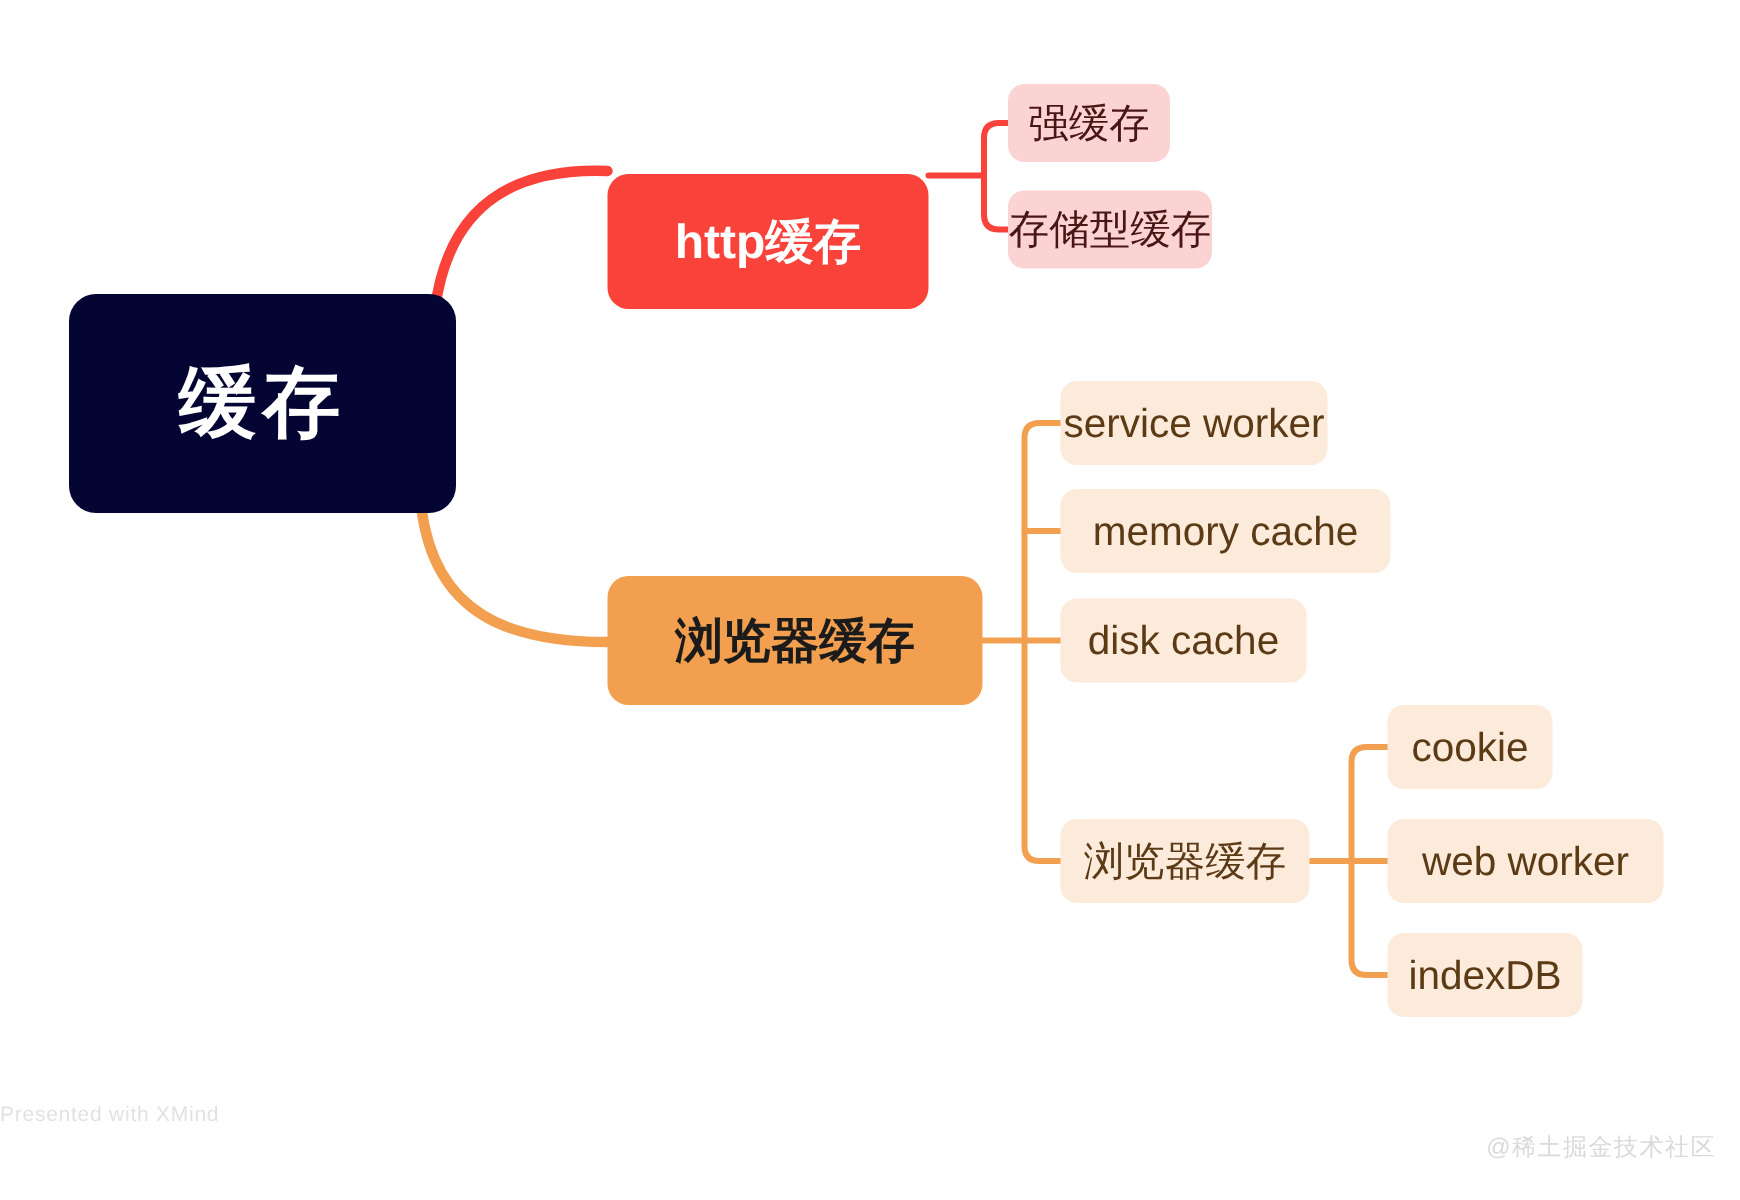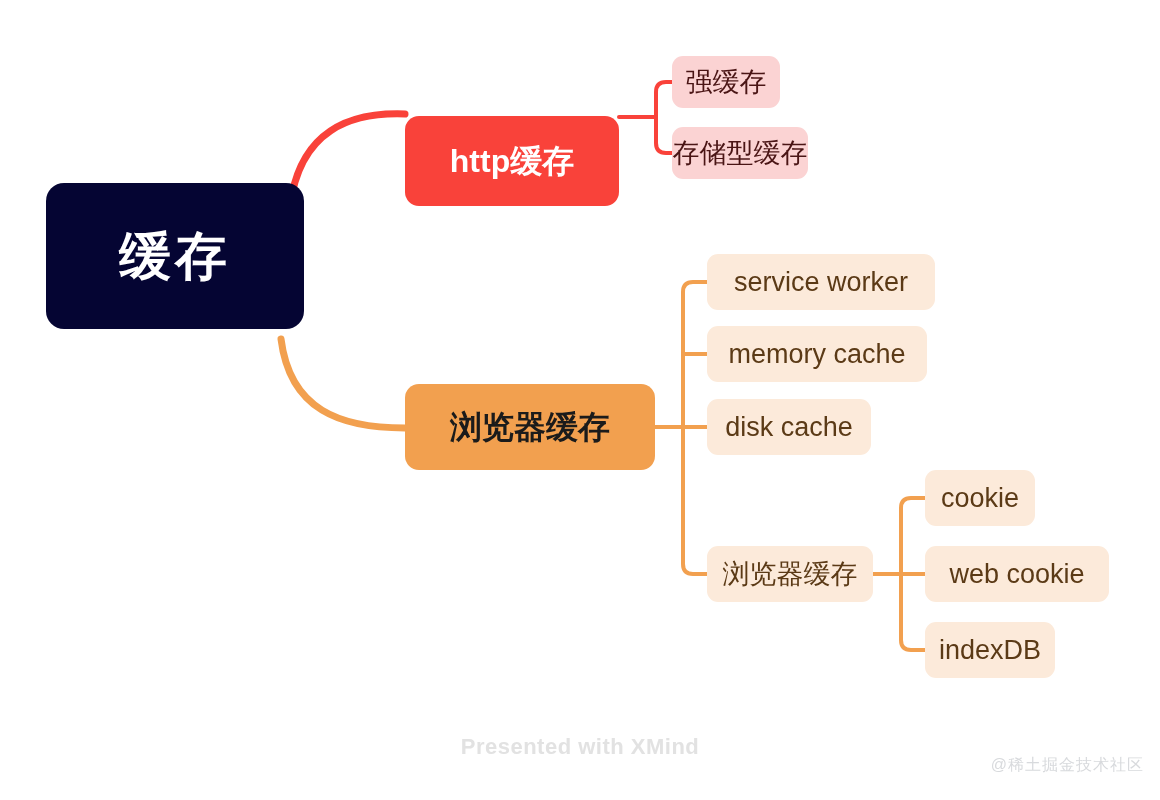--- a/index.html
+++ b/index.html
@@ -31,21 +31,21 @@
     display: flex;
     align-items: center;
     justify-content: center;
     white-space: nowrap;
     line-height: 1;
   }
 
   
   .node-root {
     left: 46px;
-    top: 183px;
+    top: 196px;
     width: 258px;
     height: 146px;
     border-radius: 18px;
     background: #050533;
     color: #ffffff;
     font-size: 52px;
     font-weight: 700;
     letter-spacing: 4px;
   }
 
@@ -84,38 +84,37 @@
     color: #4a1515;
   }
   .leaf-peach {
     background: #FCEADA;
     color: #5b3a16;
   }
 
   .node-qiang     { left: 672px; top: 56px;  width: 108px; height: 52px; }
   .node-xieshang  { left: 672px; top: 127px; width: 136px; height: 52px; }
 
-  .node-sw        { left: 707px; top: 254px; width: 228px; height: 56px; }
+  .node-sw        { left: 707px; top: 254px; width: 178px; height: 56px; }
   .node-mem       { left: 707px; top: 326px; width: 220px; height: 56px; }
   .node-disk      { left: 707px; top: 399px; width: 164px; height: 56px; }
   .node-store     { left: 707px; top: 546px; width: 166px; height: 56px; }
 
   .node-cookie    { left: 925px; top: 470px; width: 110px; height: 56px; }
   .node-webstore  { left: 925px; top: 546px; width: 184px; height: 56px; }
   .node-indexdb   { left: 925px; top: 622px; width: 130px; height: 56px; }
 
   
   .footer-xmind {
     position: absolute;
     left: 0;
     top: 734px;
     width: 1160px;
-    text-align: center;
-    font-size: 22px;
-    font-weight: 700;
+    font-size: 14px;
+    font-weight: 400;
     color: #e2e2e2;
     letter-spacing: 0.5px;
   }
   .watermark {
     position: absolute;
     right: 16px;
     top: 755px;
     font-size: 16px;
     color: #d8dadd;
     letter-spacing: 1px;
@@ -163,21 +162,21 @@
   <div class="node node-leaf leaf-peach node-sw">service worker</div>
 
   <div class="node node-leaf leaf-peach node-mem">memory cache</div>
 
   <div class="node node-leaf leaf-peach node-disk">disk cache</div>
 
   <div class="node node-leaf leaf-peach node-store">浏览器缓存</div>
 
   <div class="node node-leaf leaf-peach node-cookie">cookie</div>
 
-  <div class="node node-leaf leaf-peach node-webstore">web cookie</div>
+  <div class="node node-leaf leaf-peach node-webstore">web worker</div>
 
   <div class="node node-leaf leaf-peach node-indexdb">indexDB</div>
 
   <div class="footer-xmind">Presented with XMind</div>
 
   <div class="watermark">@稀土掘金技术社区</div>
 
 </div>
 
 </body></html>

